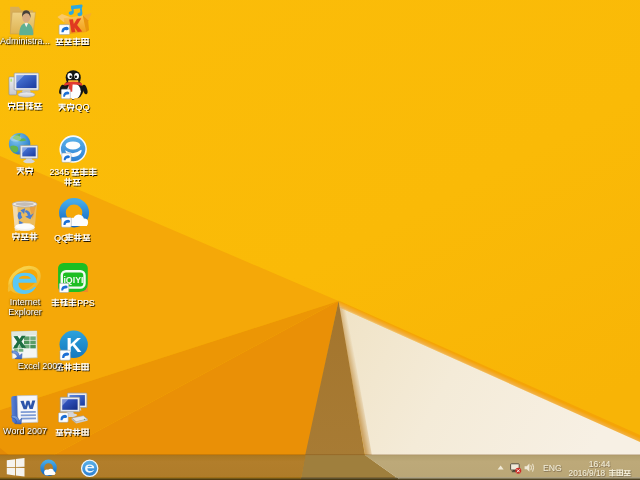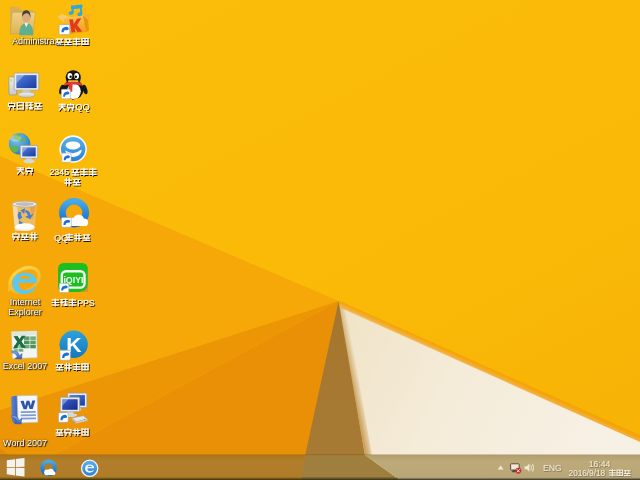--- a/index.html
+++ b/index.html
@@ -610,16 +610,16 @@
       <g stroke="#f2ecd8" stroke-width="1.0" stroke-linecap="square">
         <line x1="624.34" y1="470.66" x2="630.06" y2="470.66"></line>
         <line x1="625.57" y1="470.66" x2="625.57" y2="473.52"></line>
         <line x1="628.83" y1="470.66" x2="628.83" y2="473.52"></line>
         <line x1="624.34" y1="473.52" x2="630.06" y2="473.52"></line>
         <line x1="627.20" y1="473.52" x2="627.20" y2="475.56"></line>
         <line x1="624.34" y1="475.56" x2="630.06" y2="475.56"></line>
       </g>
     </g>
 </svg>
-<div class="lbl" style="left:0px;top:36px;width:50px;padding-left:12px;">Administra...</div>
+<div class="lbl" style="left:0px;top:36px;width:50px;">Administra...</div>
 <div class="lbl" style="left:0px;top:296.5px;width:50px;text-align:center;">Internet
 Explorer</div>
-<div class="lbl" style="left:0px;top:361px;width:50px;">Excel 2007</div>
-<div class="lbl" style="left:0px;top:426px;width:50px;margin-top:12px;">Word 2007</div>
+<div class="lbl" style="left:15px;top:361px;width:50px;">Excel 2007</div>
+<div class="lbl" style="left:0px;top:426px;width:50px;">Word 2007</div>
 </body></html>

